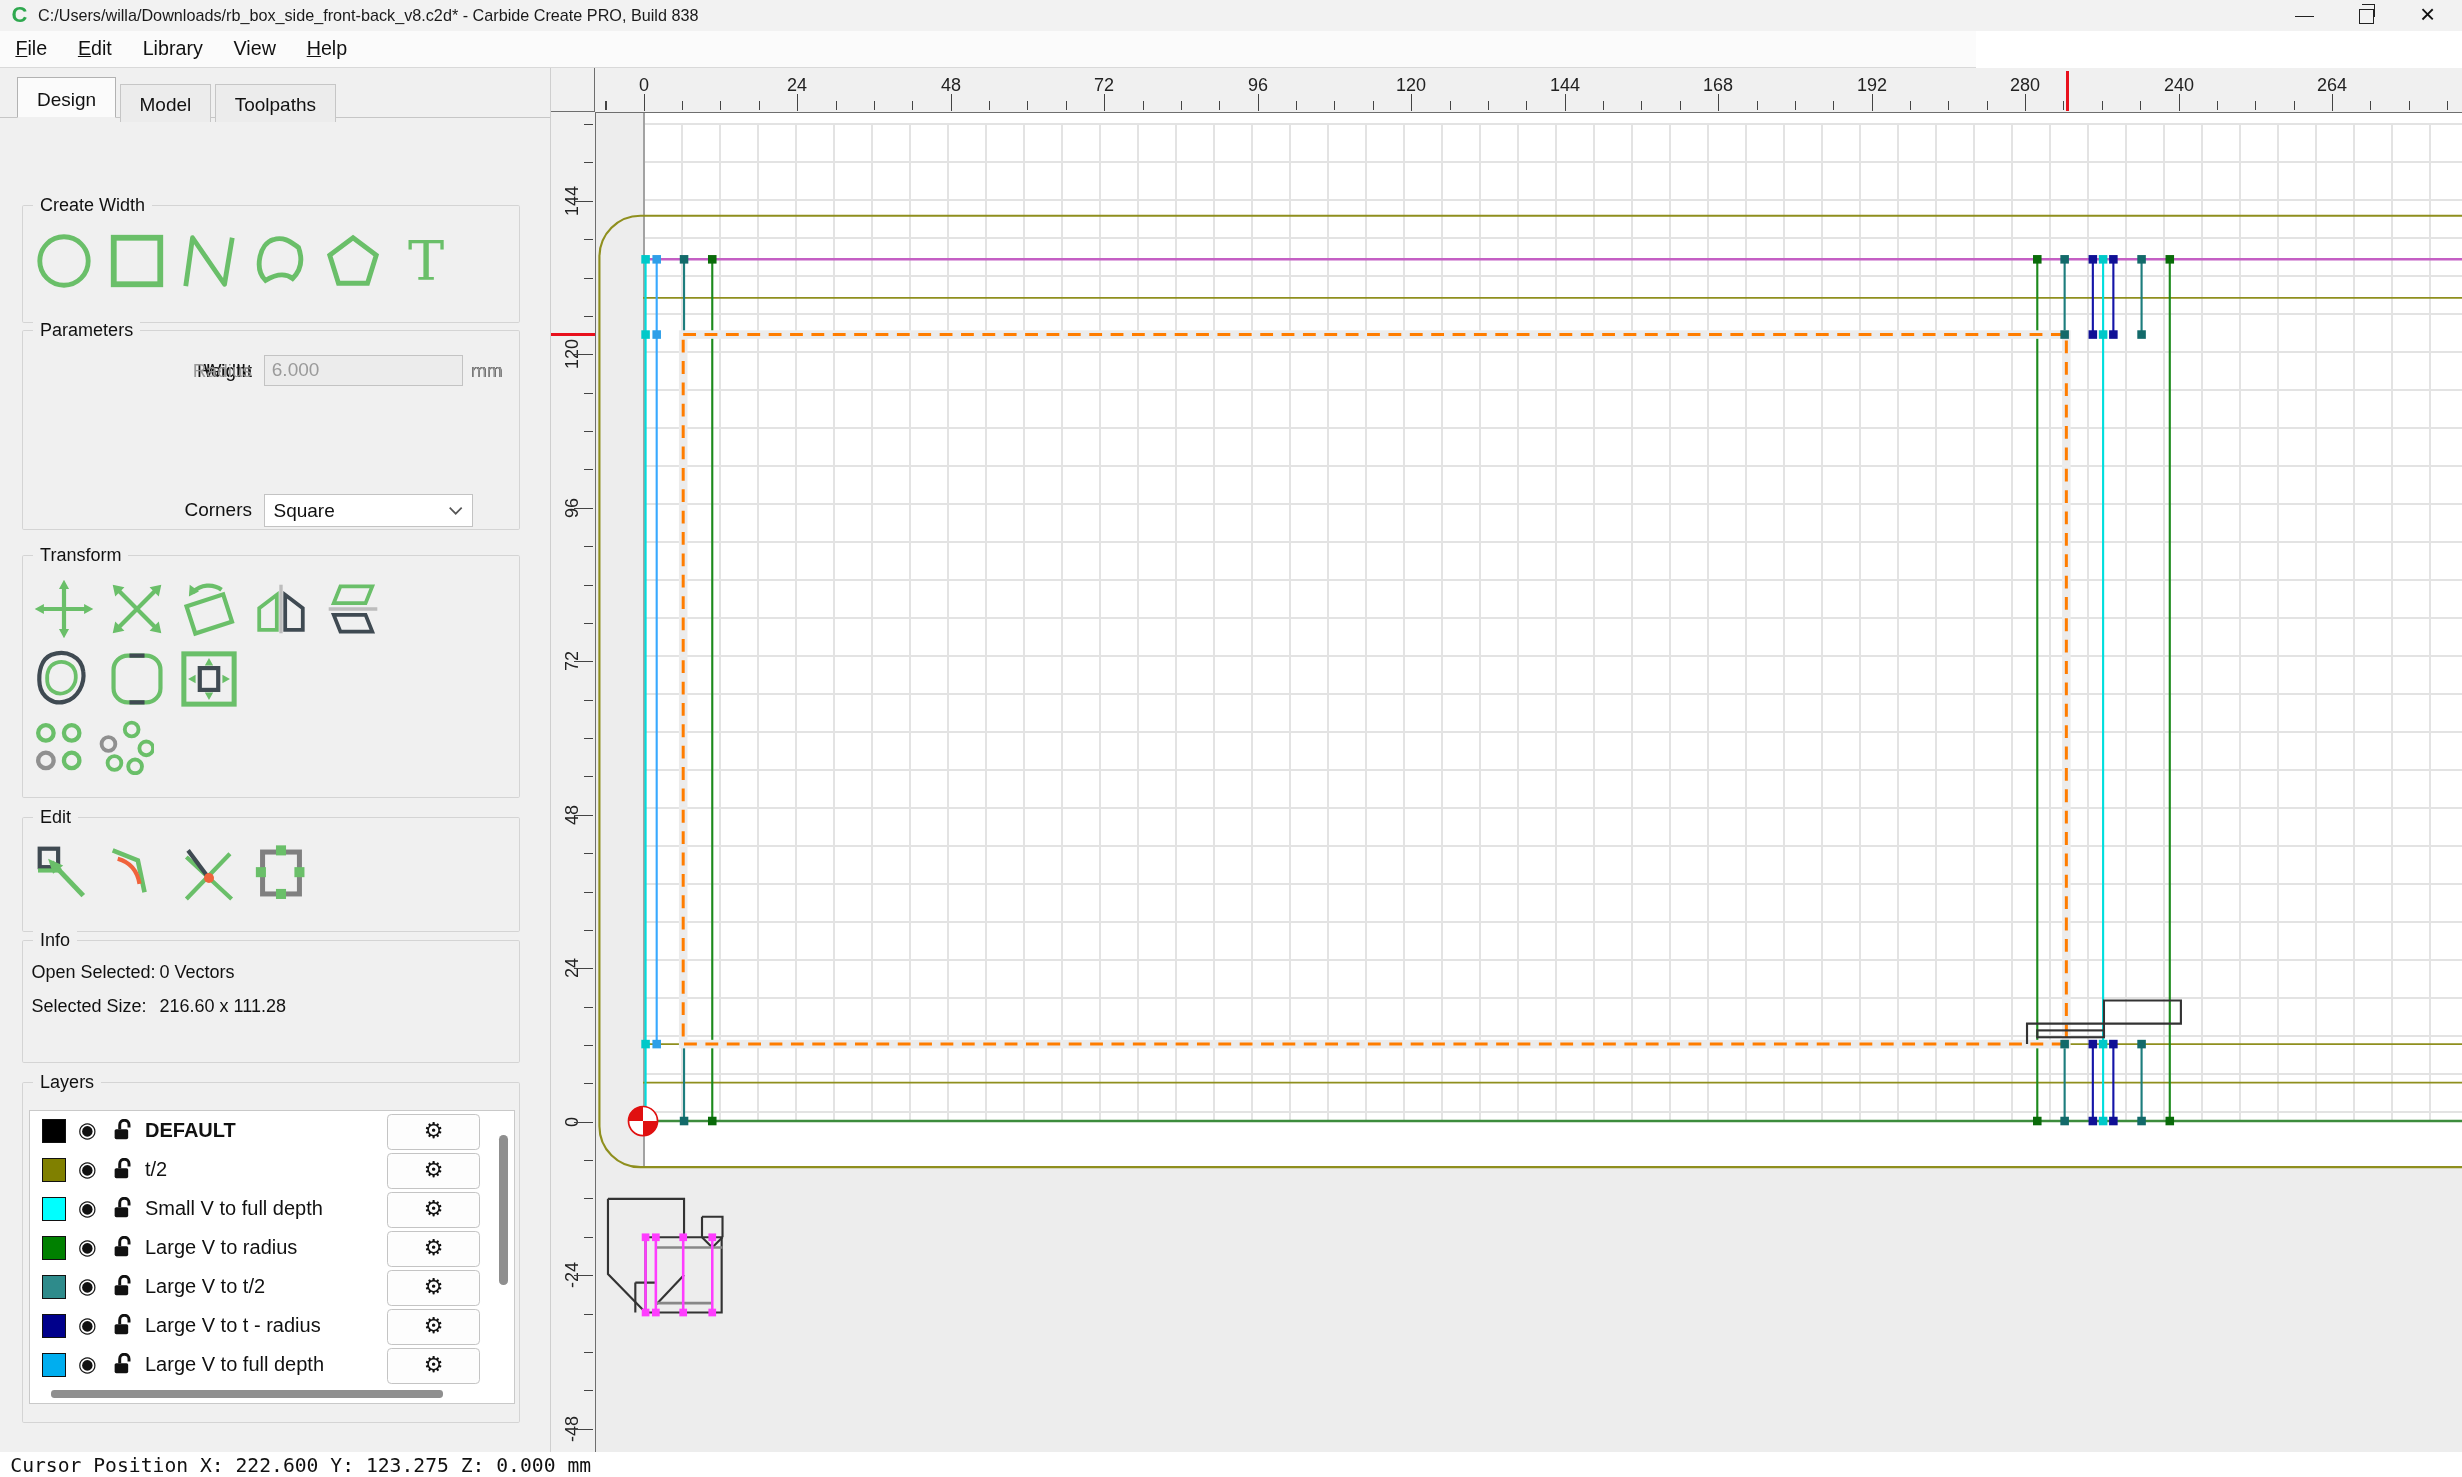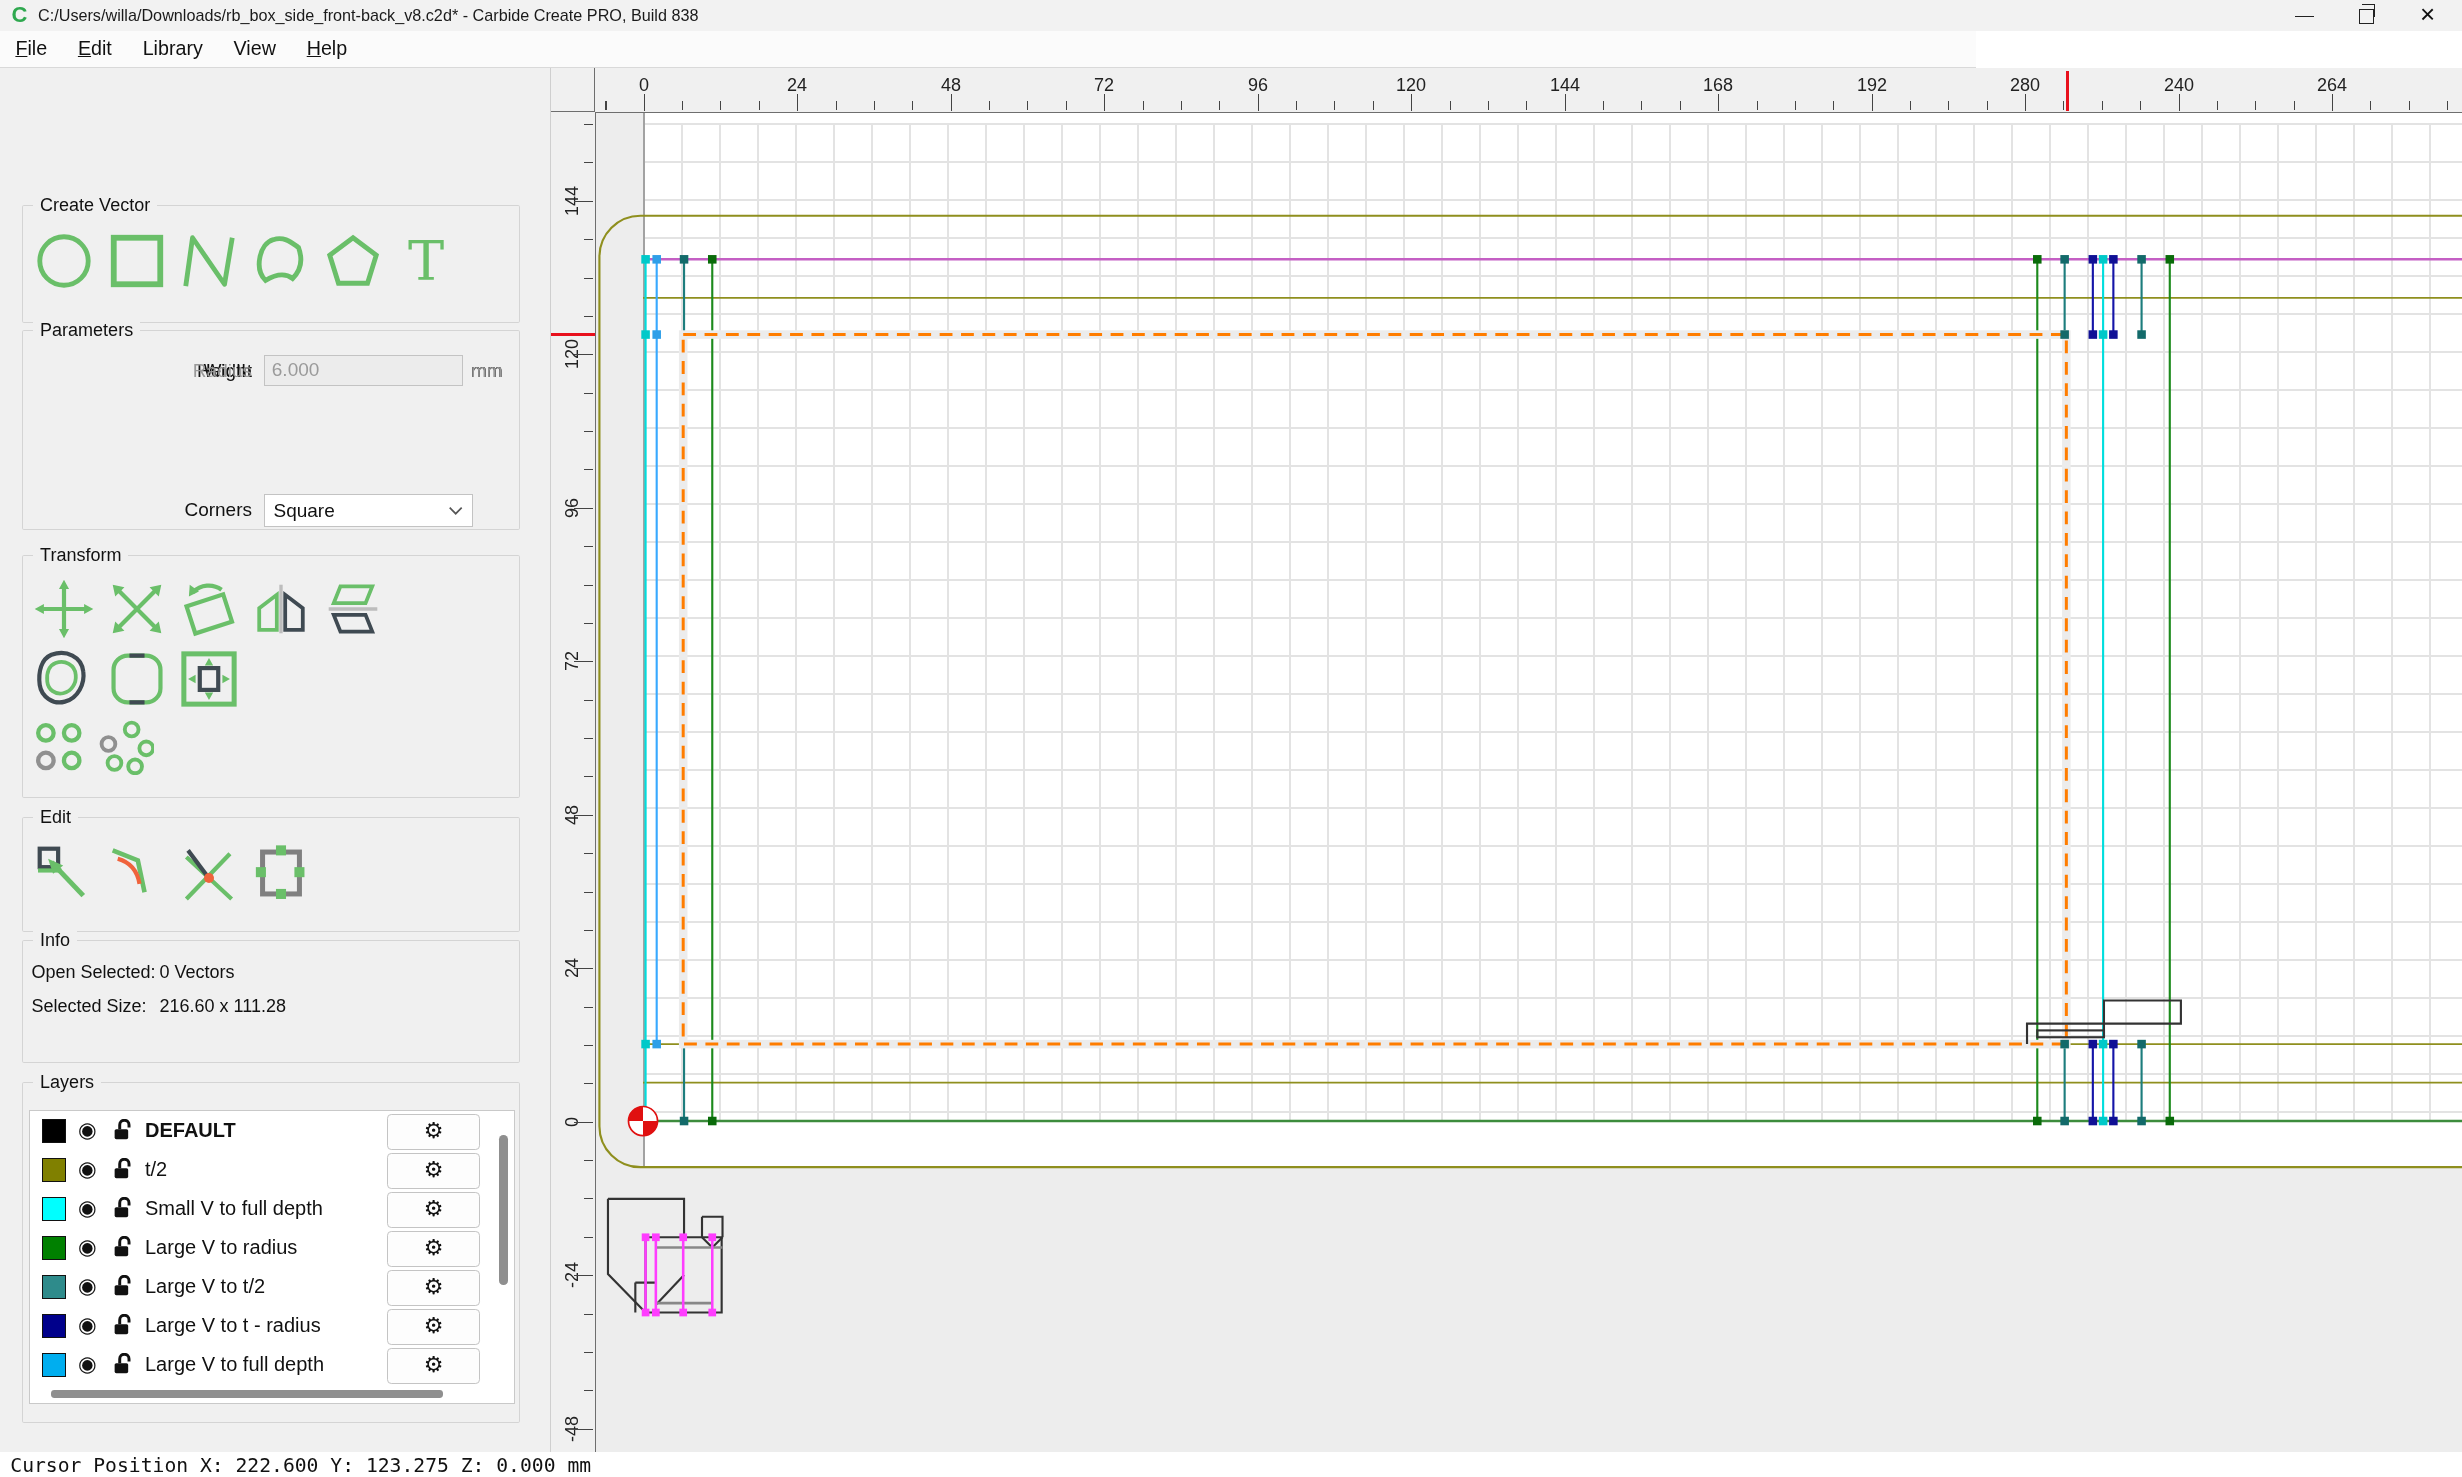--- a/index.html
+++ b/index.html
@@ -100,23 +100,26 @@
   <div class="wctl" id="btn-min"><span class="bar"></span></div>
   <div class="wctl" id="btn-restore"><span class="sq"></span></div>
   <div class="wctl" id="btn-close"><span>×</span></div>
 </div>
 
 <div id="menubar">
   <span class="menu-item"><span></span><u>F</u><span>ile</span></span><span class="menu-item"><span></span><u>E</u><span>dit</span></span><span class="menu-item"><span>Library</span><u></u><span></span></span><span class="menu-item"><span>View</span><u></u><span></span></span><span class="menu-item"><span></span><u>H</u><span>elp</span></span>
 </div>
 
 <div id="leftpanel">
+  <div id="tabbar">
+    <span class="tab active"><span>Design</span></span><span class="tab"><span>Model</span></span><span class="tab"><span>Toolpaths</span></span>
+  </div>
 
   <div class="group" id="g-create">
-    <span class="legend">Create Vector</span>
+    <span class="legend">Create Width</span>
     <div class="iconrow">
       <span class="icn"><svg viewBox="0 0 64 64">
             <circle class="g" cx="32" cy="32" r="25" fill="none" stroke-width="5"></circle>
           </svg></span>
       <span class="icn"><svg viewBox="0 0 64 64">
             <rect class="g" x="8" y="8" width="48" height="48" fill="none" stroke-width="6"></rect>
           </svg></span>
       <span class="icn"><svg viewBox="0 0 64 64">
             <path class="g" d="M8 58 L15 8 L48 56 L56 8" fill="none" stroke-width="5" stroke-linejoin="round"></path>
           </svg></span>

